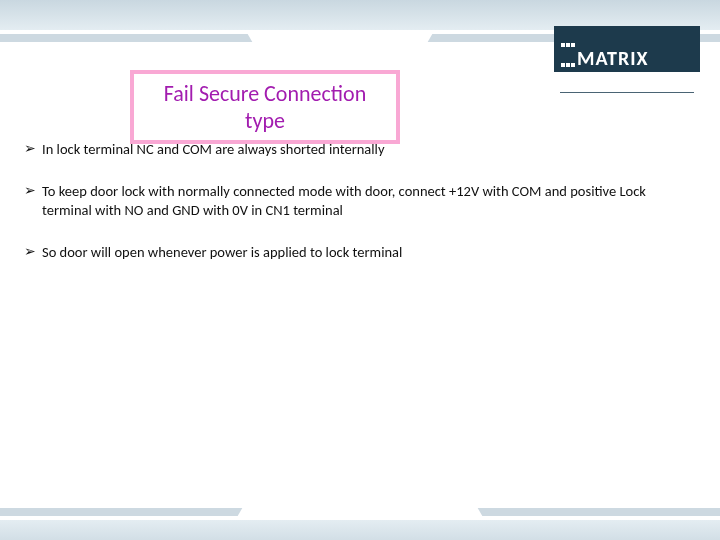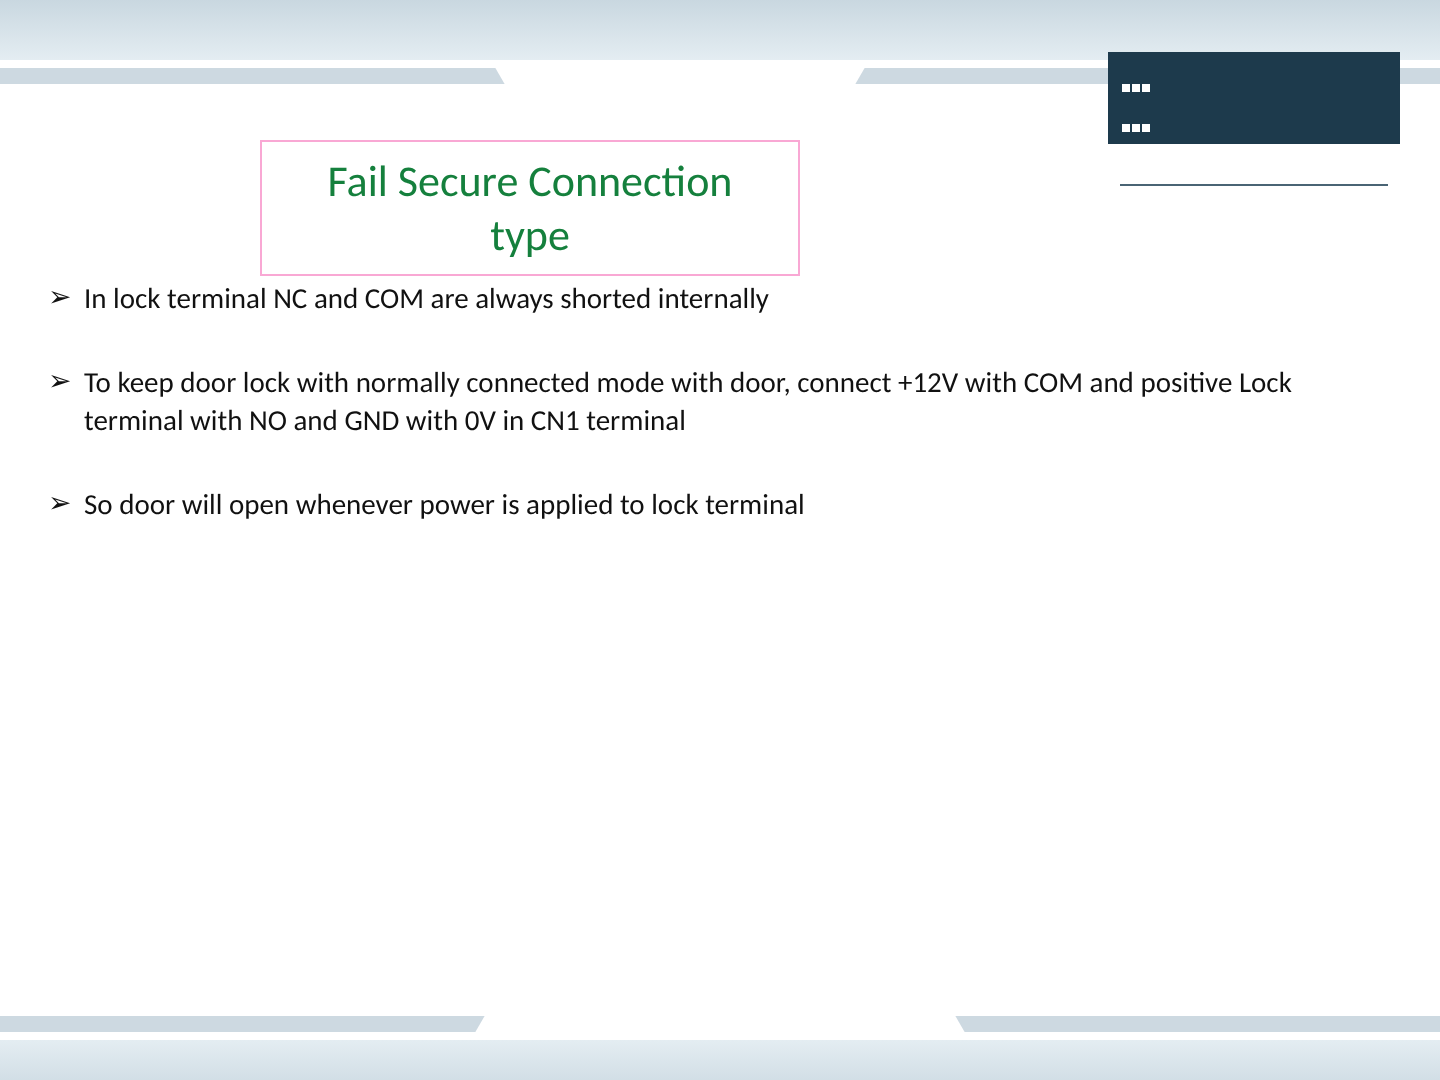--- a/index.html
+++ b/index.html
@@ -49,43 +49,43 @@
   .logo { position: absolute; top: 26px; right: 20px; width: 146px; height: 46px;
           background: #1d3a4c; color: #fff; padding: 4px 6px; }
   .logo-main { font-size: 20px; font-weight: bold; letter-spacing: 1px; line-height: 1; }
   .logo-main .grid { display: inline-block; vertical-align: middle; margin-right: 2px; }
   .logo-main .grid span { display: inline-block; width: 4px; height: 4px; background: #fff; margin: 0.5px; }
   .logo-sub { font-size: 8px; letter-spacing: 1.2px; margin-top: 2px; border-top: 1px solid #4a6474; padding-top: 2px; }
 
   
   .title-box {
     position: absolute; top: 70px; left: 130px; width: 270px;
-    border: 1px solid #f9a8d4; background: #fff;
+    border: 4px solid #f9a8d4; background: #fff;
     padding: 6px 12px; text-align: center;
-    font-size: 22px; color: #15803d;
+    font-size: 22px; color: #a21caf;
   }
 
   
   .content { position: absolute; top: 140px; left: 24px; right: 24px; }
   .bullet { display: flex; margin-bottom: 22px; font-size: 14.5px; line-height: 1.35; color: #111; }
   .bullet .mark { flex: 0 0 18px; color: #111; font-size: 14px; }
   .bullet .text { flex: 1; }
 </style>
 </head>
 <body>
 
 <div class="top-stripes">
   <div class="top-mid"></div>
   <div class="top-thin"></div>
   <div class="top-thin2"></div>
 </div>
 
 <div class="logo">
   <div class="logo-main">
-    <span class="grid"><span></span><span></span><span></span><br><span></span><span></span><span></span><br><span></span><span></span><span></span></span>
+    <span class="grid"><span></span><span></span><span></span><br><span></span><span></span><span></span><br><span></span><span></span><span></span></span><span>MATRIX</span>
   </div>
   <div class="logo-sub">SECURITY SOLUTIONS</div>
 </div>
 
 <div class="title-box">Fail Secure Connection type</div>
 
 <div class="content">
   <div class="bullet">
     <div class="mark">➢</div>
     <div class="text">In lock terminal NC and COM are always shorted internally</div>

